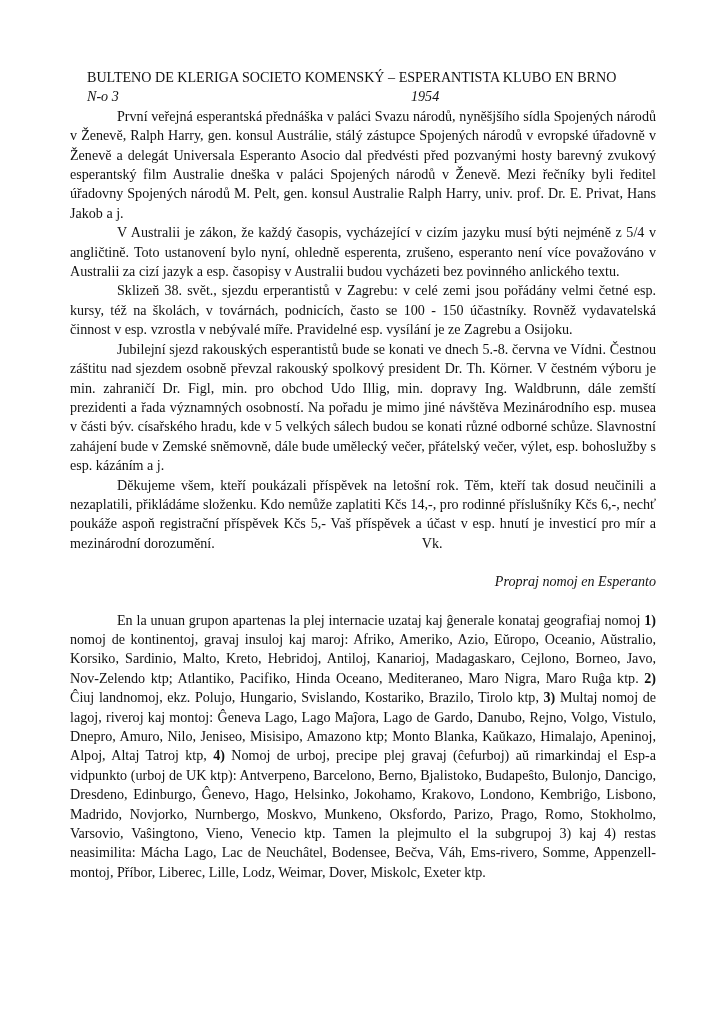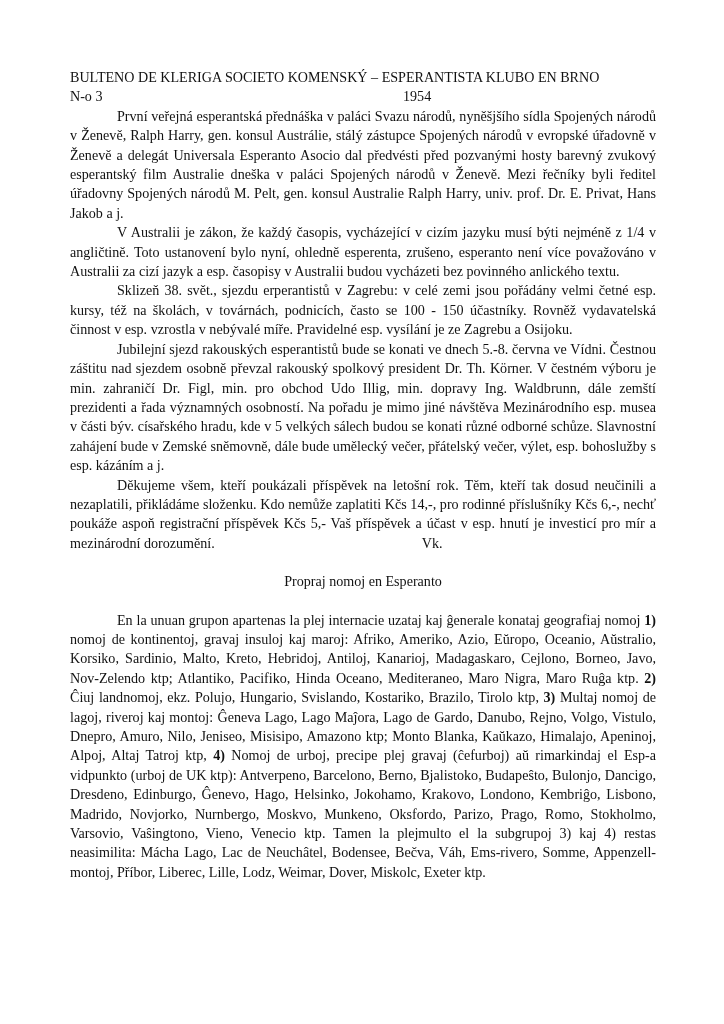--- a/index.html
+++ b/index.html
@@ -2,42 +2,42 @@
 <html><head>
 <meta charset="utf-8">
 <style>
   html, body { margin: 0; padding: 0; background: #ffffff; }
   body { width: 724px; height: 1024px; position: relative; overflow: hidden; }
   .page {
     position: absolute; left: 70px; top: 68px; width: 586px;
     font-family: "Liberation Serif", "DejaVu Serif", serif;
     font-size: 14.1px; line-height: 19.4px; color: #111111;
   }
-  .line { white-space: nowrap; }
-  .hdr-row { display: flex; }
-  .hdr-year { position: absolute; left: 333px; }
+  .line { white-space: nowrap; margin-left: 17px; }
+  .hdr-row { display: flex; font-style: italic; }
+  .hdr-year { position: absolute; left: 341px; }
   p { margin: 0; text-align: justify; text-align-last: left; }
   .ind { text-indent: 47px; }
   .sign { display: inline-block; margin-left: 160px; }
-  .title2 { text-align: center; margin-top: 19px; margin-bottom: 19px; }
+  .title2 { text-align: right; margin-top: 19px; margin-bottom: 19px; font-style: italic; }
   b { font-weight: bold; }
 </style>
 </head>
 <body>
 
 <div class="page">
   <div class="line">BULTENO DE KLERIGA SOCIETO KOMENSKÝ – ESPERANTISTA KLUBO EN BRNO</div>
   <div class="line hdr-row">
     <span>N-o 3</span>
     <span class="hdr-year">1954</span>
   </div>
 
   <div>
     <p class="ind">První veřejná esperantská přednáška v paláci Svazu národů, nyněšjšího sídla Spojených národů v Ženevě, Ralph Harry, gen. konsul Austrálie, stálý zástupce Spojených národů v evropské úřadovně v Ženevě a delegát Universala Esperanto Asocio dal předvésti před pozvanými hosty barevný zvukový esperantský film Australie dneška v paláci Spojených národů v Ženevě. Mezi řečníky byli ředitel úřadovny Spojených národů M. Pelt, gen. konsul Australie Ralph Harry, univ. prof. Dr. E. Privat, Hans Jakob a j.</p>
-    <p class="ind">V Australii je zákon, že každý časopis, vycházející v cizím jazyku musí býti nejméně z 1/4 v angličtině. Toto ustanovení bylo nyní, ohledně esperenta, zrušeno, esperanto není více považováno v Australii za cizí jazyk a esp. časopisy v Australii budou vycházeti bez povinného anlického textu.</p>
+    <p class="ind">V Australii je zákon, že každý časopis, vycházející v cizím jazyku musí býti nejméně z 5/4 v angličtině. Toto ustanovení bylo nyní, ohledně esperenta, zrušeno, esperanto není více považováno v Australii za cizí jazyk a esp. časopisy v Australii budou vycházeti bez povinného anlického textu.</p>
     <p class="ind">Sklizeň 38. svět., sjezdu erperantistů v Zagrebu: v celé zemi jsou pořádány velmi četné esp. kursy, též na školách, v továrnách, podnicích, často se 100 - 150 účastníky. Rovněž vydavatelská činnost v esp. vzrostla v nebývalé míře. Pravidelné esp. vysílání je ze Zagrebu a Osijoku.</p>
     <p class="ind">Jubilejní sjezd rakouských esperantistů bude se konati ve dnech 5.-8. června ve   Vídni. Čestnou záštitu nad sjezdem osobně převzal rakouský  spolkový president Dr. Th. Körner. V čestném výboru je min. zahraničí Dr. Figl, min. pro obchod Udo Illig, min. dopravy Ing. Waldbrunn, dále  zemští prezidenti a řada významných osobností. Na pořadu je mimo jiné návštěva Mezinárodního esp. musea v části býv. císařského hradu, kde v 5 velkých sálech budou se konati různé odborné schůze. Slavnostní zahájení bude v Zemské sněmovně, dále bude umělecký večer, přátelský večer, výlet, esp. bohoslužby s esp. kázáním a j.</p>
     <p class="ind"><span>Děkujeme všem, kteří poukázali příspěvek na letošní rok. Těm, kteří tak dosud neučinili a nezaplatili, přikládáme složenku. Kdo nemůže zaplatiti Kčs 14,-, pro rodinné příslušníky Kčs 6,-, nechť poukáže aspoň registrační příspěvek Kčs 5,- Vaš příspěvek a účast v esp. hnutí je investicí pro mír a mezinárodní dorozumění.</span><span class="sign">Vk.</span></p>
   </div>
 
   <div class="title2">Propraj nomoj en Esperanto</div>
 
   <div>
     <p class="ind"><span>En la unuan grupon apartenas la plej internacie uzataj kaj ĝenerale konataj geografiaj nomoj </span><b>1)</b><span> nomoj de kontinentoj, gravaj insuloj kaj maroj: Afriko, Ameriko, Azio, Eŭropo, Oceanio, Aŭstralio, Korsiko, Sardinio, Malto, Kreto, Hebridoj, Antiloj, Kanarioj, Madagaskaro, Cejlono, Borneo, Javo, Nov-Zelendo ktp; Atlantiko, Pacifiko, Hinda Oceano, Mediteraneo, Maro Nigra, Maro Ruĝa ktp. </span><b>2)</b><span> Ĉiuj landnomoj, ekz. Polujo, Hungario, Svislando, Kostariko, Brazilo, Tirolo ktp, </span><b>3)</b><span> Multaj nomoj de lagoj, riveroj kaj montoj: Ĝeneva Lago, Lago Maĵora, Lago de Gardo, Danubo, Rejno, Volgo, Vistulo, Dnepro, Amuro, Nilo, Jeniseo, Misisipo, Amazono ktp; Monto Blanka, Kaŭkazo, Himalajo, Apeninoj, Alpoj, Altaj Tatroj ktp, </span><b>4)</b><span> Nomoj de urboj, precipe plej gravaj (ĉefurboj) aŭ rimarkindaj el Esp-a vidpunkto (urboj de UK ktp): Antverpeno, Barcelono, Berno, Bjalistoko, Budapeŝto, Bulonjo, Dancigo, Dresdeno, Edinburgo, Ĝenevo, Hago, Helsinko, Jokohamo, Krakovo, Londono, Kembriĝo, Lisbono, Madrido, Novjorko, Nurnbergo, Moskvo, Munkeno, Oksfordo, Parizo, Prago, Romo, Stokholmo, Varsovio, Vaŝingtono, Vieno, Venecio ktp. Tamen la plejmulto el la  subgrupoj 3) kaj 4) restas neasimilita: Mácha Lago, Lac de Neuchâtel, Bodensee, Bečva, Váh, Ems-rivero, Somme, Appenzell-montoj, Příbor, Liberec, Lille, Lodz, Weimar, Dover, Miskolc, Exeter ktp.</span></p>
   </div>

